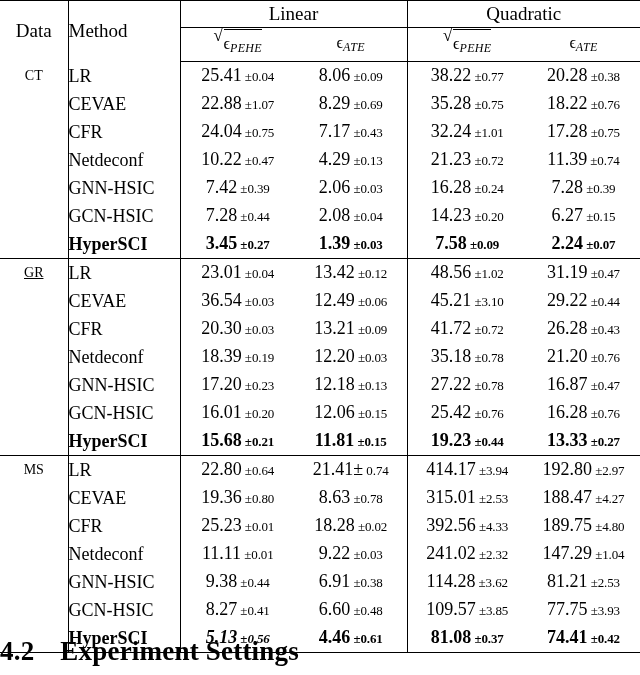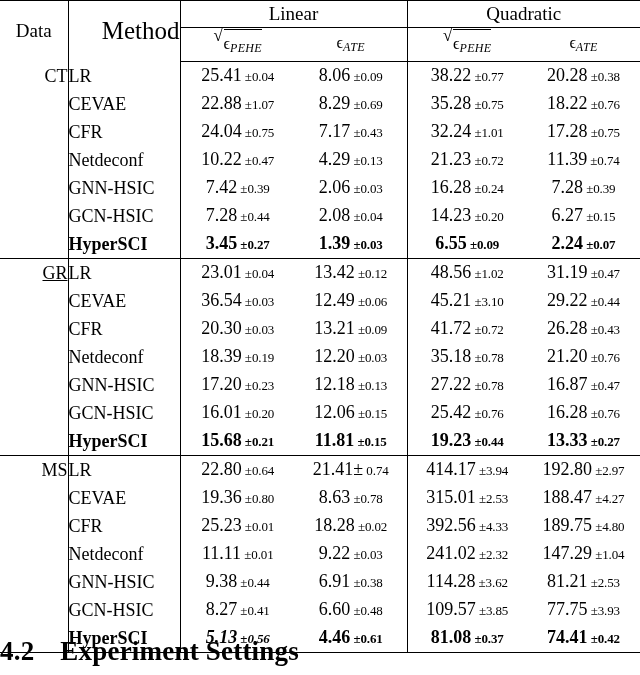--- a/index.html
+++ b/index.html
@@ -54,22 +54,22 @@
   col.c-v4     { width: 113px; }
 
   
   .hdr-corner {
     font-size: 19px;
     text-align: center;
     height: 52px;
     padding-left: 2px;
   }
   .hdr-method {
-    font-size: 25px;
-    text-align: right;
+    font-size: 19px;
+    text-align: left;
     padding-left: 9px;
     height: 52px;
   }
   .hdr-group {
     font-size: 19px;
     text-align: center;
     height: 26px;
     line-height: 26px;
   }
   .hdr-metric {
@@ -107,22 +107,22 @@
     line-height: 1;
   }
   .sqrt-bar {
     display: inline-block;
     border-top: 1px solid #000;
     padding-top: 1px;
   }
 
   
   .cell-data {
-    font-size: 18px;
-    text-align: right;
+    font-size: 14px;
+    text-align: center;
     height: 26px;
     line-height: 26px;
   }
   .cell-method {
     font-size: 18px;
     text-align: left;
     padding-left: 9px;
     height: 26px;
     line-height: 26px;
     white-space: nowrap;
@@ -239,21 +239,21 @@
           <td class="cell-val"><span class="mainval">7.28</span><span class="errval"> ±0.44</span></td>
           <td class="cell-val vsep-right"><span class="mainval">2.08</span><span class="errval"> ±0.04</span></td>
           <td class="cell-val"><span class="mainval">14.23</span><span class="errval"> ±0.20</span></td>
           <td class="cell-val"><span class="mainval">6.27</span><span class="errval"> ±0.15</span></td>
         </tr>
         <tr class="row-bold">
           <td class="cell-data vsep-right"></td>
           <td class="cell-method vsep-right">HyperSCI</td>
           <td class="cell-val"><span class="mainval">3.45</span><span class="errval"> ±0.27</span></td>
           <td class="cell-val vsep-right"><span class="mainval">1.39</span><span class="errval"> ±0.03</span></td>
-          <td class="cell-val"><span class="mainval">6.55</span><span class="errval"> ±0.09</span></td>
+          <td class="cell-val"><span class="mainval">7.58</span><span class="errval"> ±0.09</span></td>
           <td class="cell-val"><span class="mainval">2.24</span><span class="errval"> ±0.07</span></td>
         </tr>
         <tr>
           <td class="cell-data vsep-right sec-start" style="border-top: 1.1px solid rgb(0, 0, 0); text-decoration: underline;">GR</td>
           <td class="cell-method vsep-right" style="border-top: 1.1px solid rgb(0, 0, 0);">LR</td>
           <td class="cell-val" style="border-top: 1.1px solid rgb(0, 0, 0);"><span class="mainval">23.01</span><span class="errval"> ±0.04</span></td>
           <td class="cell-val vsep-right" style="border-top: 1.1px solid rgb(0, 0, 0);"><span class="mainval">13.42</span><span class="errval"> ±0.12</span></td>
           <td class="cell-val" style="border-top: 1.1px solid rgb(0, 0, 0);"><span class="mainval">48.56</span><span class="errval"> ±1.02</span></td>
           <td class="cell-val" style="border-top: 1.1px solid rgb(0, 0, 0);"><span class="mainval">31.19</span><span class="errval"> ±0.47</span></td>
         </tr>

